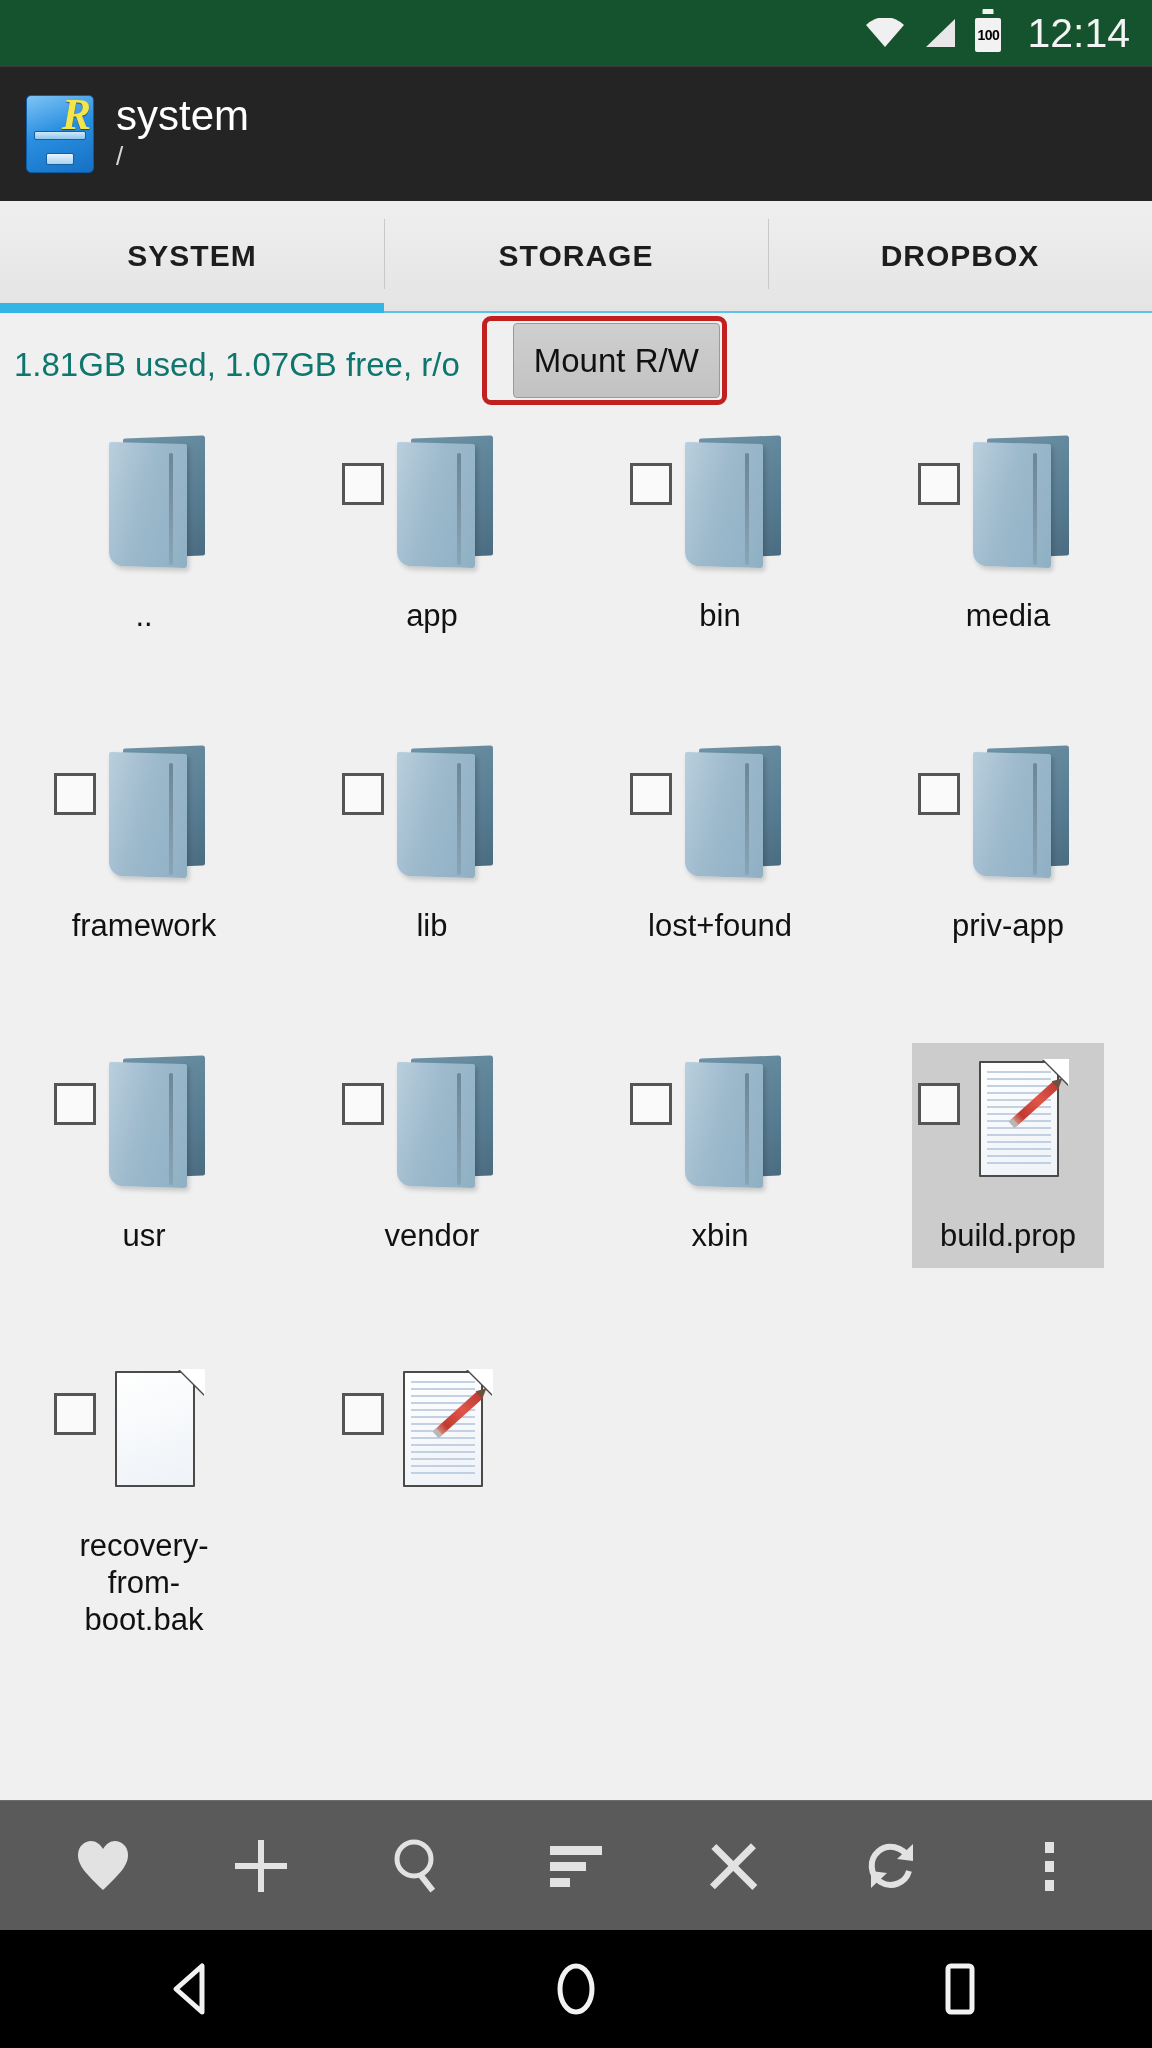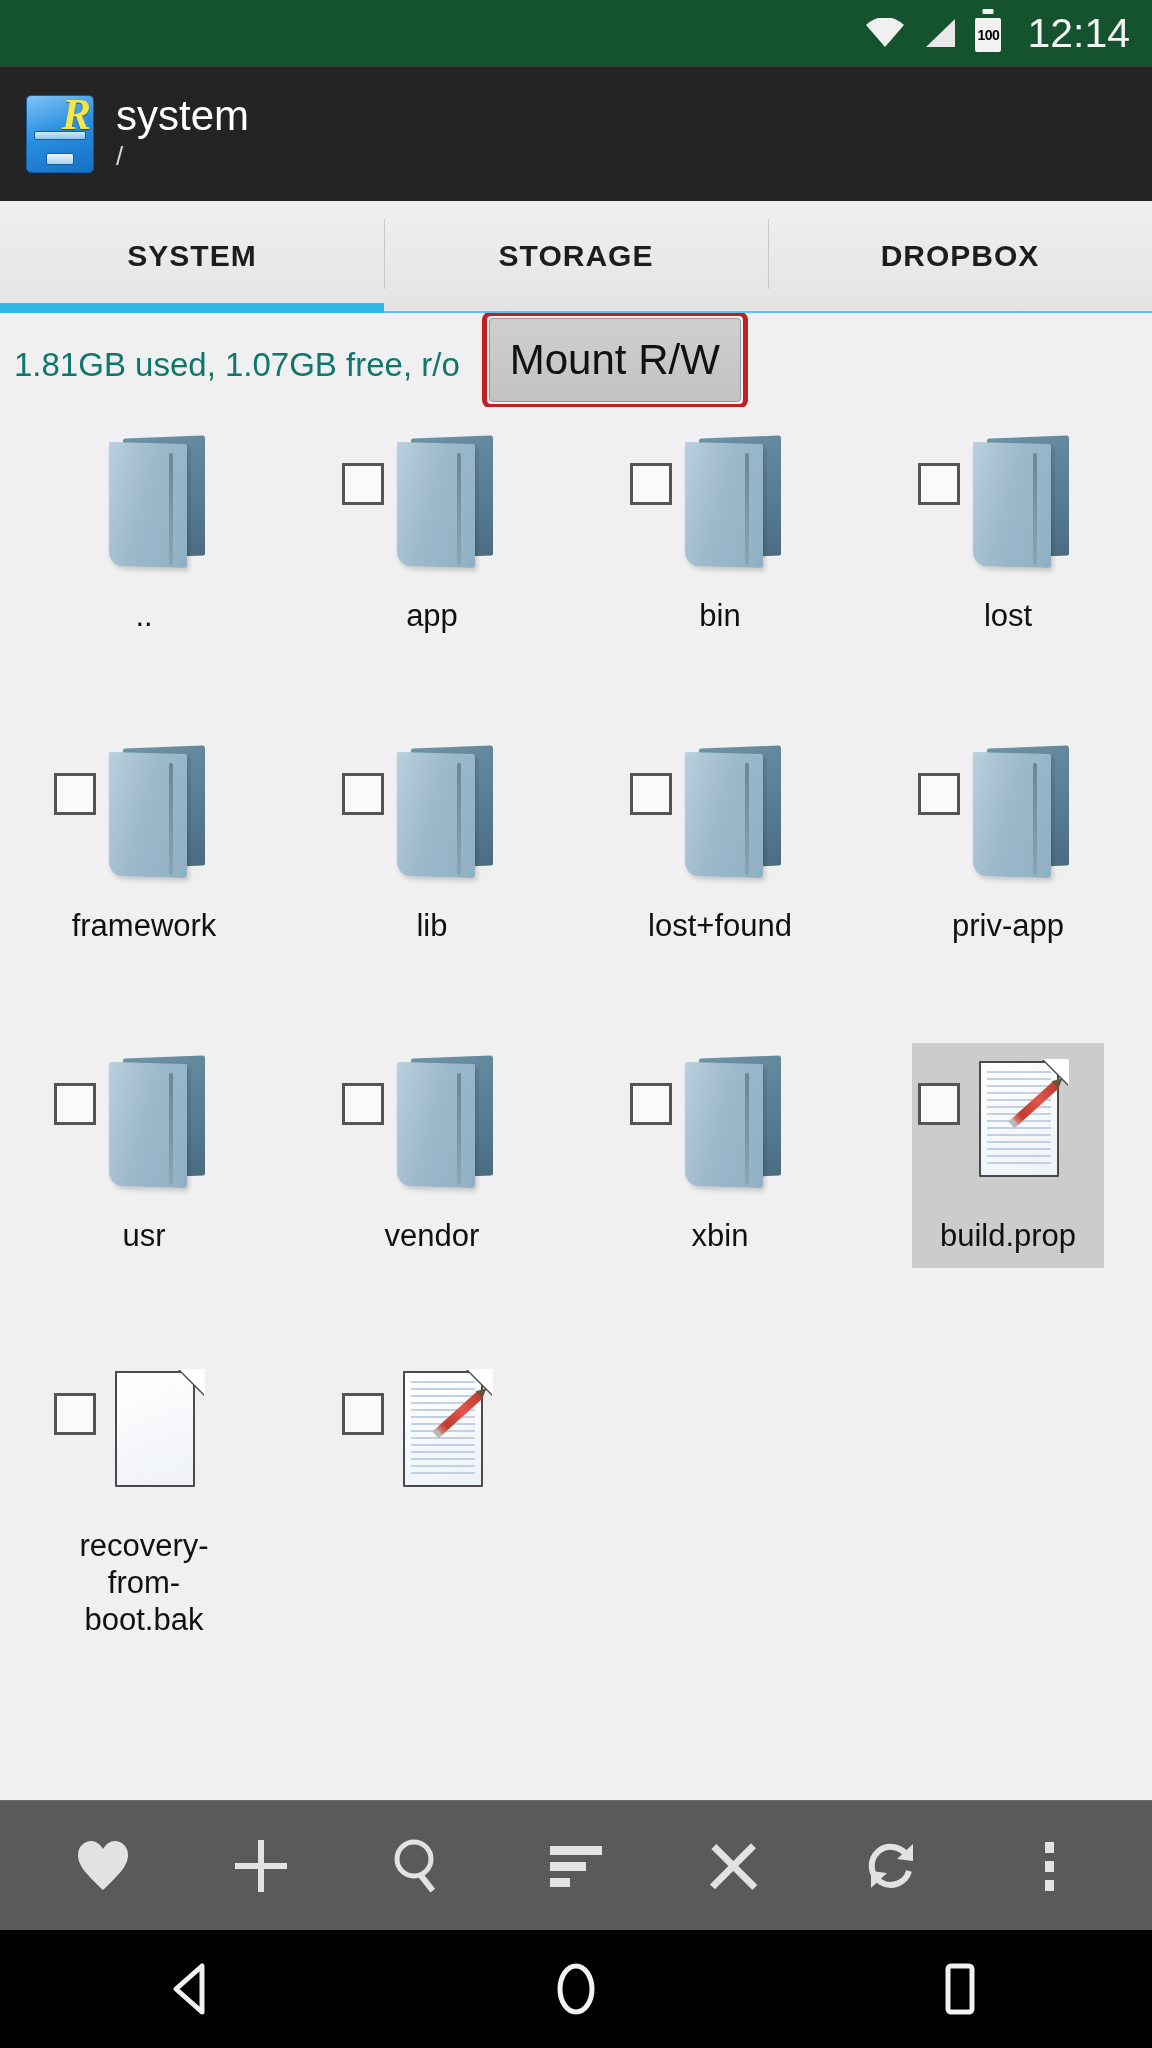--- a/index.html
+++ b/index.html
@@ -159,26 +159,27 @@
     margin-left: 22px;
     border: 5px solid #c02020;
     border-radius: 9px;
     padding: 2px;
     display: inline-block;
   }
   .mount-btn {
     background: linear-gradient(#cfcfcf,#c2c2c2);
     border: 1px solid #9a9a9a;
     border-radius: 4px;
-    font-size: 42px;
+    font-size: 33px;
     color: #111;
     padding: 20px 20px;
     font-family: "Liberation Sans", sans-serif;
     line-height: 1;
     white-space: nowrap;
+    margin-left: 24px;
   }
 
   
   .file-grid-wrap {
     flex: 1 1 auto;
     position: relative;
     overflow: hidden;
     background: #f0f0f0;
   }
   .file-grid {
@@ -444,21 +445,21 @@
         <div class="file-cell">
           <div class="cell-inner">
             <div class="icon-row">
               <span class="checkbox"></span>
               <span class="folder-icon">
                 <span class="folder-back"></span>
                 <span class="folder-front"></span>
                 <span class="folder-spine"></span>
               </span>
             </div>
-            <div class="file-label">lost</div>
+            <div class="file-label">media</div>
           </div>
         </div>
         <div class="file-cell">
           <div class="cell-inner">
             <div class="icon-row">
               <span class="checkbox"></span>
               <span class="folder-icon">
                 <span class="folder-back"></span>
                 <span class="folder-front"></span>
                 <span class="folder-spine"></span>

